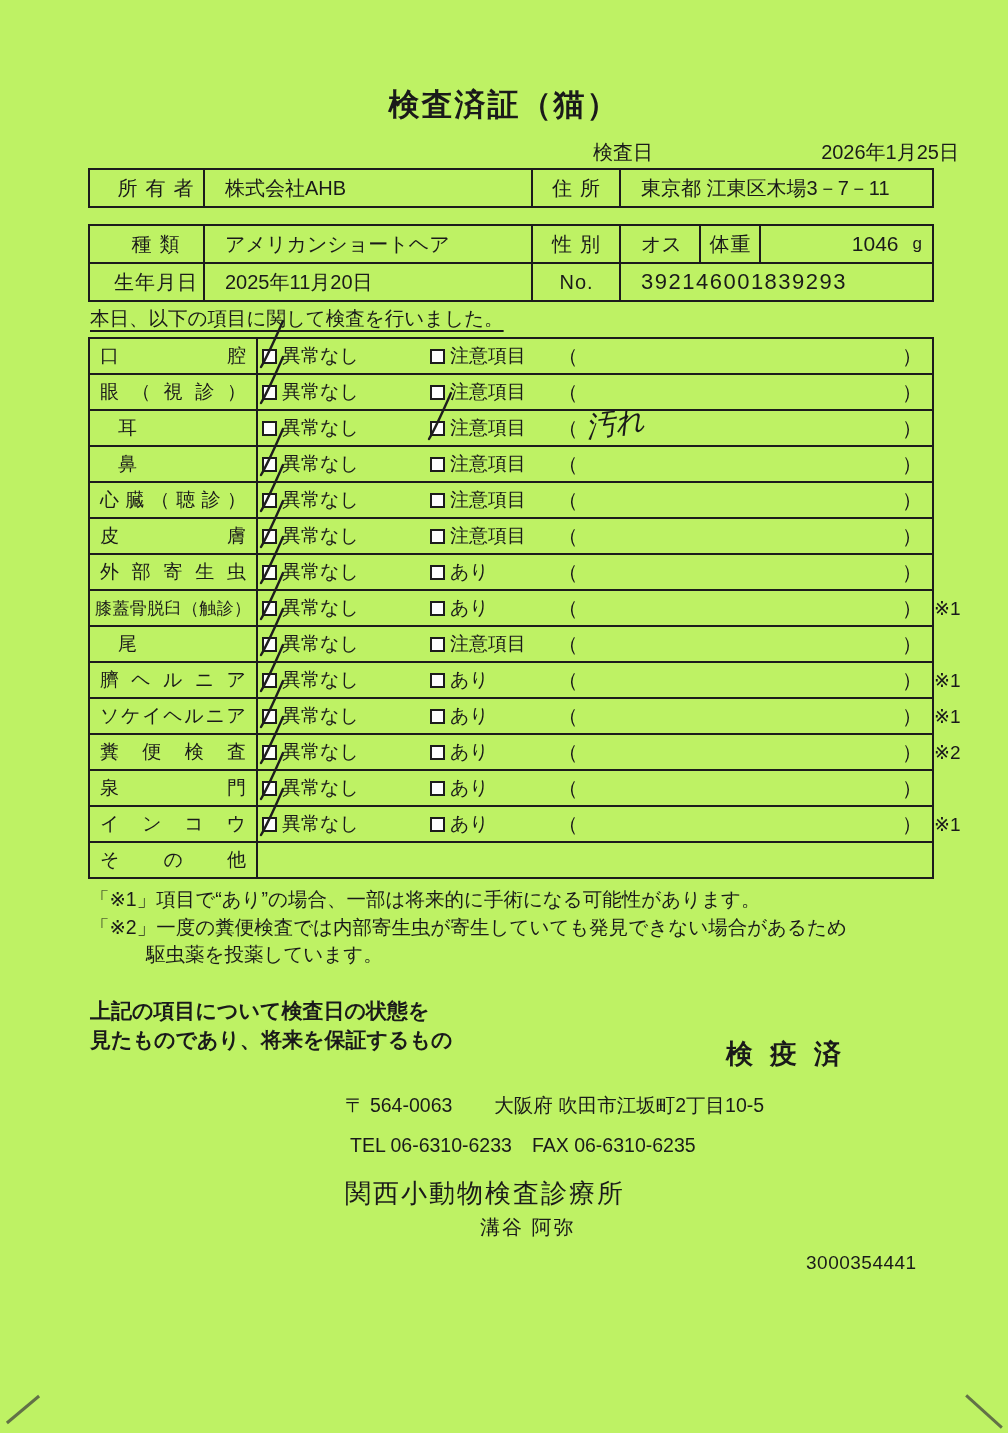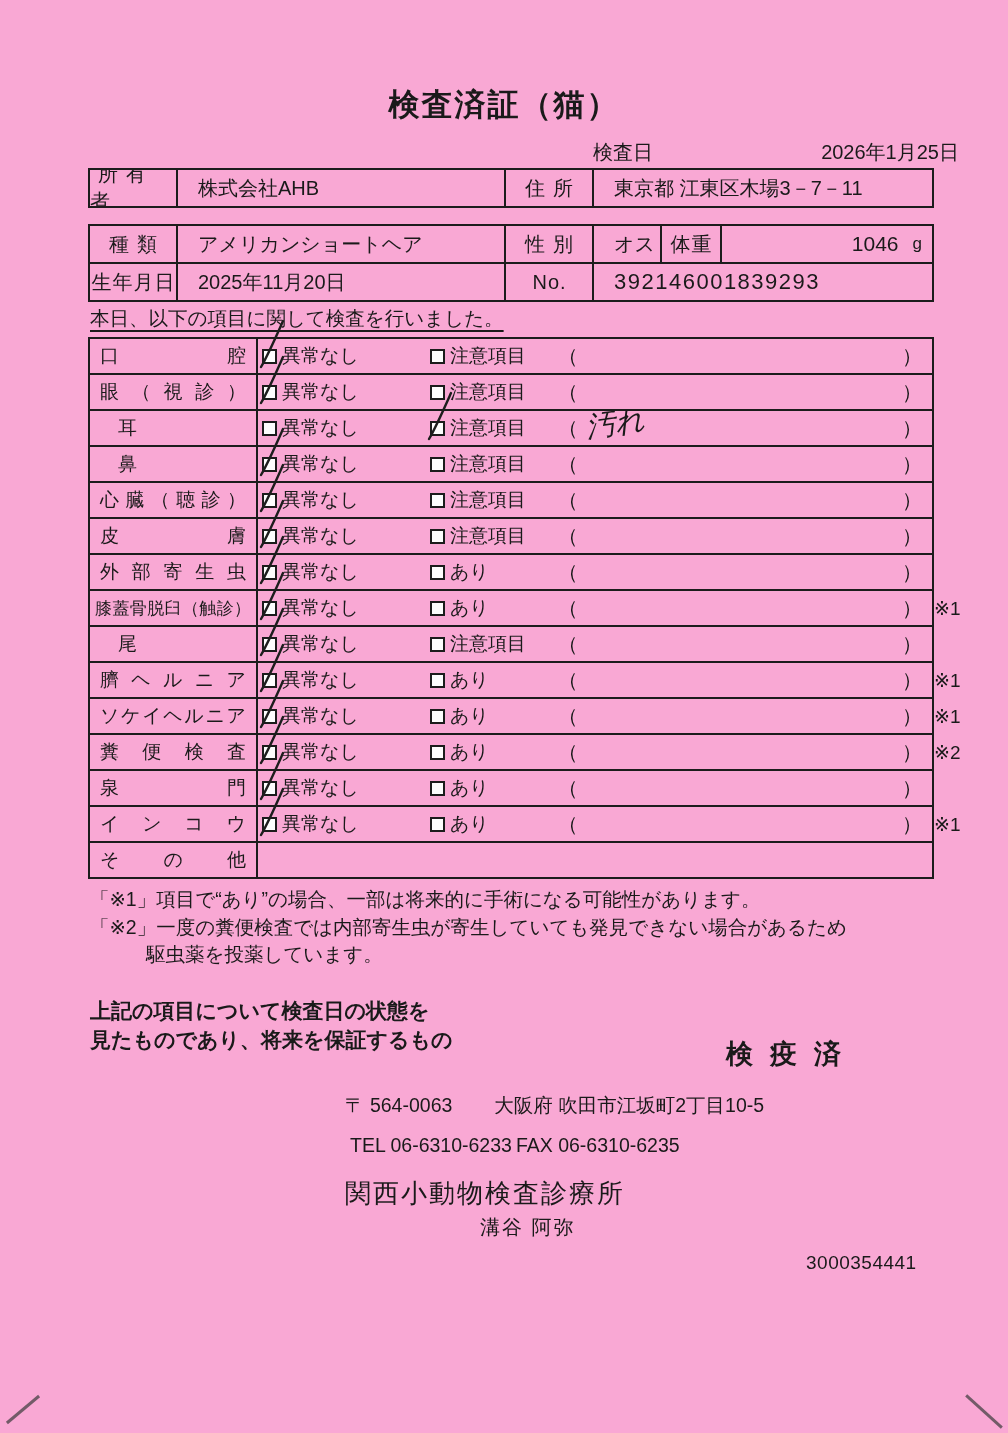--- a/index.html
+++ b/index.html
@@ -1,21 +1,21 @@
 <!DOCTYPE html>
 <html lang="ja"><head>
 <meta charset="utf-8">
 <style>
   html, body { margin: 0; padding: 0; }
   body { background: #ffffff; }
   .page {
     position: relative;
     width: 1008px;
     height: 1433px;
-    background: #f9a8d4;
+    background: #bef264;
     font-family: "Liberation Sans", "DejaVu Sans", sans-serif;
     color: #1a1a1a;
     overflow: hidden;
   }
   
   .title {
     position: absolute; top: 84px; left: 0; right: 0;
     text-align: center; font-size: 31px; font-weight: 700; letter-spacing: 2px;
   }
   
@@ -28,24 +28,24 @@
   .tbl { position: absolute; left: 88px; width: 846px; border: 2px solid #1c1c1c; box-sizing: border-box; }
   .trow { display: flex; height: 36px; }
   .trow + .trow { border-top: 2px solid #1c1c1c; }
   .tcell { display: flex; align-items: center; box-sizing: border-box; font-size: 20px; overflow: hidden; }
   .tcell + .tcell { border-left: 2px solid #1c1c1c; }
   .lab { justify-content: center; letter-spacing: 8px; text-indent: 8px; }
   .lab.tight { letter-spacing: 1px; text-indent: 1px; }
   .val { padding-left: 20px; }
   .owner-tbl { top: 168px; }
   .animal-tbl { top: 224px; }
-  .w-label { width: 86px; flex: none; }
+  .w-label { width: 113px; flex: none; padding-left: 18px; }
   .w-value1 { width: 328px; flex: none; }
   .w-label2 { width: 88px; flex: none; }
-  .w-sex { width: 68px; flex: none; }
+  .w-sex { width: 80px; flex: none; }
   .w-wlabel { width: 60px; flex: none; }
   .w-weight { flex: 1; justify-content: flex-end; padding-right: 10px; gap: 14px; }
   .w-rest { flex: 1; }
   .weight-num { font-size: 21px; }
   .weight-unit { font-size: 17px; }
   .no-value { font-size: 22px; letter-spacing: 1.5px; }
   
   .intro {
     position: absolute; top: 305px; left: 90px; font-size: 19.5px;
     text-decoration: underline; text-underline-offset: 5px; text-decoration-thickness: 1.5px;
@@ -82,21 +82,21 @@
   .ref { position: absolute; right: -44px; top: 50%; transform: translateY(-50%); width: 42px; font-size: 19px; }
   
   .footnotes { position: absolute; top: 886px; left: 90px; font-size: 19.5px; line-height: 27.5px; }
   .footnotes .indent { margin-left: 56px; }
   
   .disclaimer { position: absolute; top: 997px; left: 90px; font-size: 21px; font-weight: 600; line-height: 28.5px; }
   .disclaimer .hl { display: inline-block; border-bottom: 4px solid rgba(130, 160, 180, 0.45); padding-bottom: 1px; }
   
   .stamp { position: absolute; top: 1036px; left: 726px; font-size: 27px; font-weight: 600; letter-spacing: 17px; }
   .postal { position: absolute; top: 1092px; left: 345px; font-size: 19.5px; display: flex; gap: 42px; }
-  .telfax { position: absolute; top: 1134px; left: 350px; font-size: 19.5px; display: flex; gap: 4px; }
+  .telfax { position: absolute; top: 1134px; left: 350px; font-size: 19.5px; display: flex; gap: 20px; }
   .clinic-name { position: absolute; top: 1176px; left: 345px; font-size: 26px; letter-spacing: 2px; }
   .person { position: absolute; top: 1214px; left: 480px; font-size: 20px; letter-spacing: 2px; }
   .doc-number { position: absolute; top: 1252px; left: 806px; font-size: 19px; letter-spacing: 0.5px; }
   
   .corner-bl { position: absolute; left: 2px; bottom: 22px; width: 42px; height: 3px; background: #3a3a3a; transform: rotate(-40deg); opacity: 0.7; }
   .corner-br { position: absolute; right: 0px; bottom: 20px; width: 48px; height: 3px; background: #3a3a3a; transform: rotate(42deg); opacity: 0.7; }
 </style>
 </head>
 <body>
 

